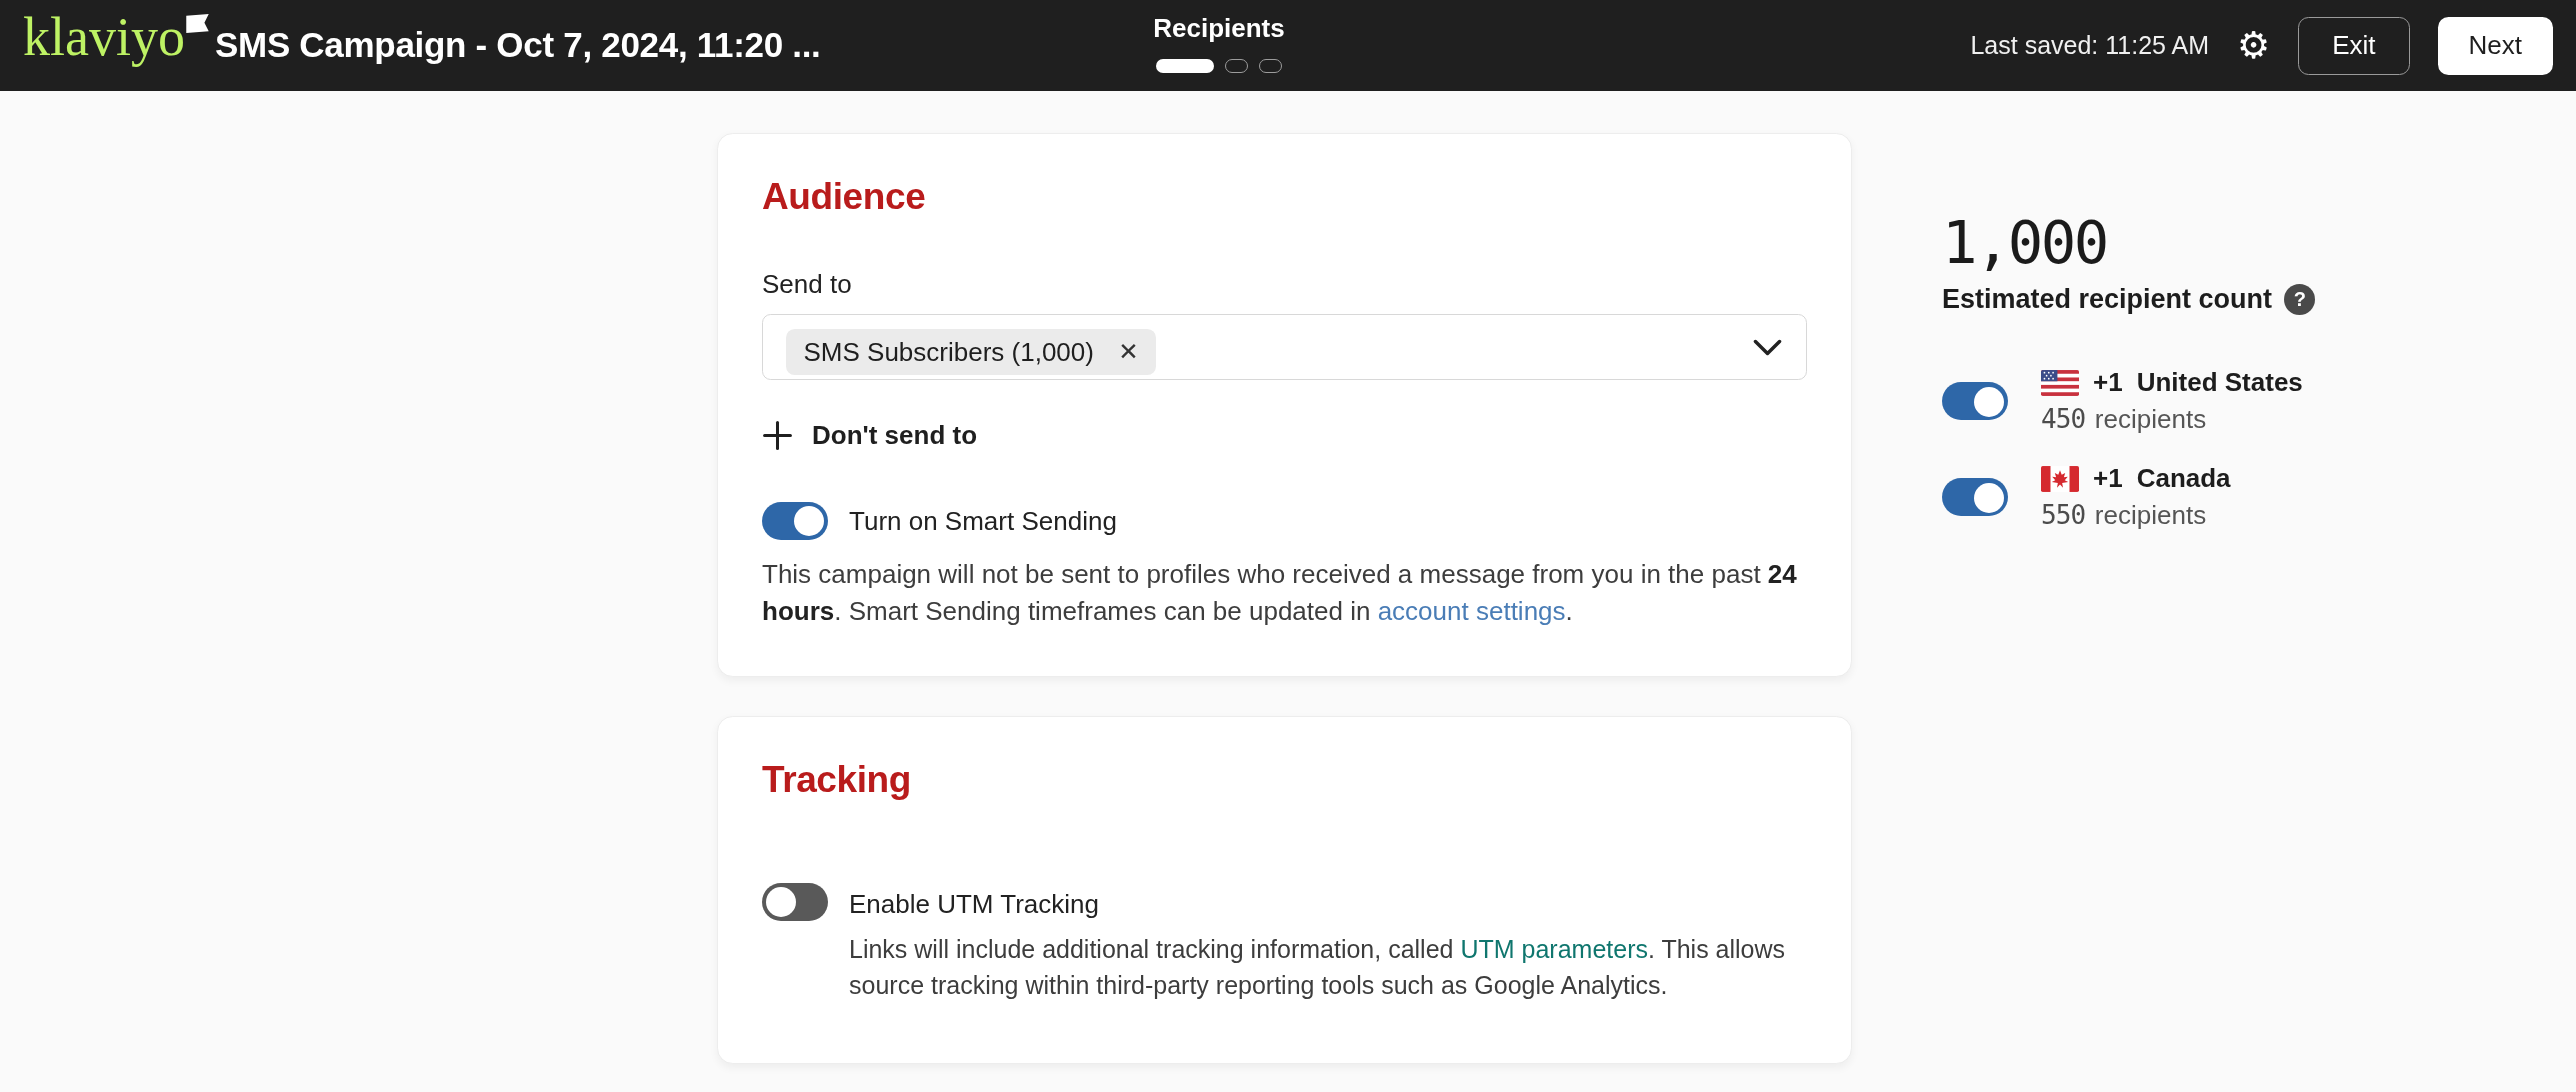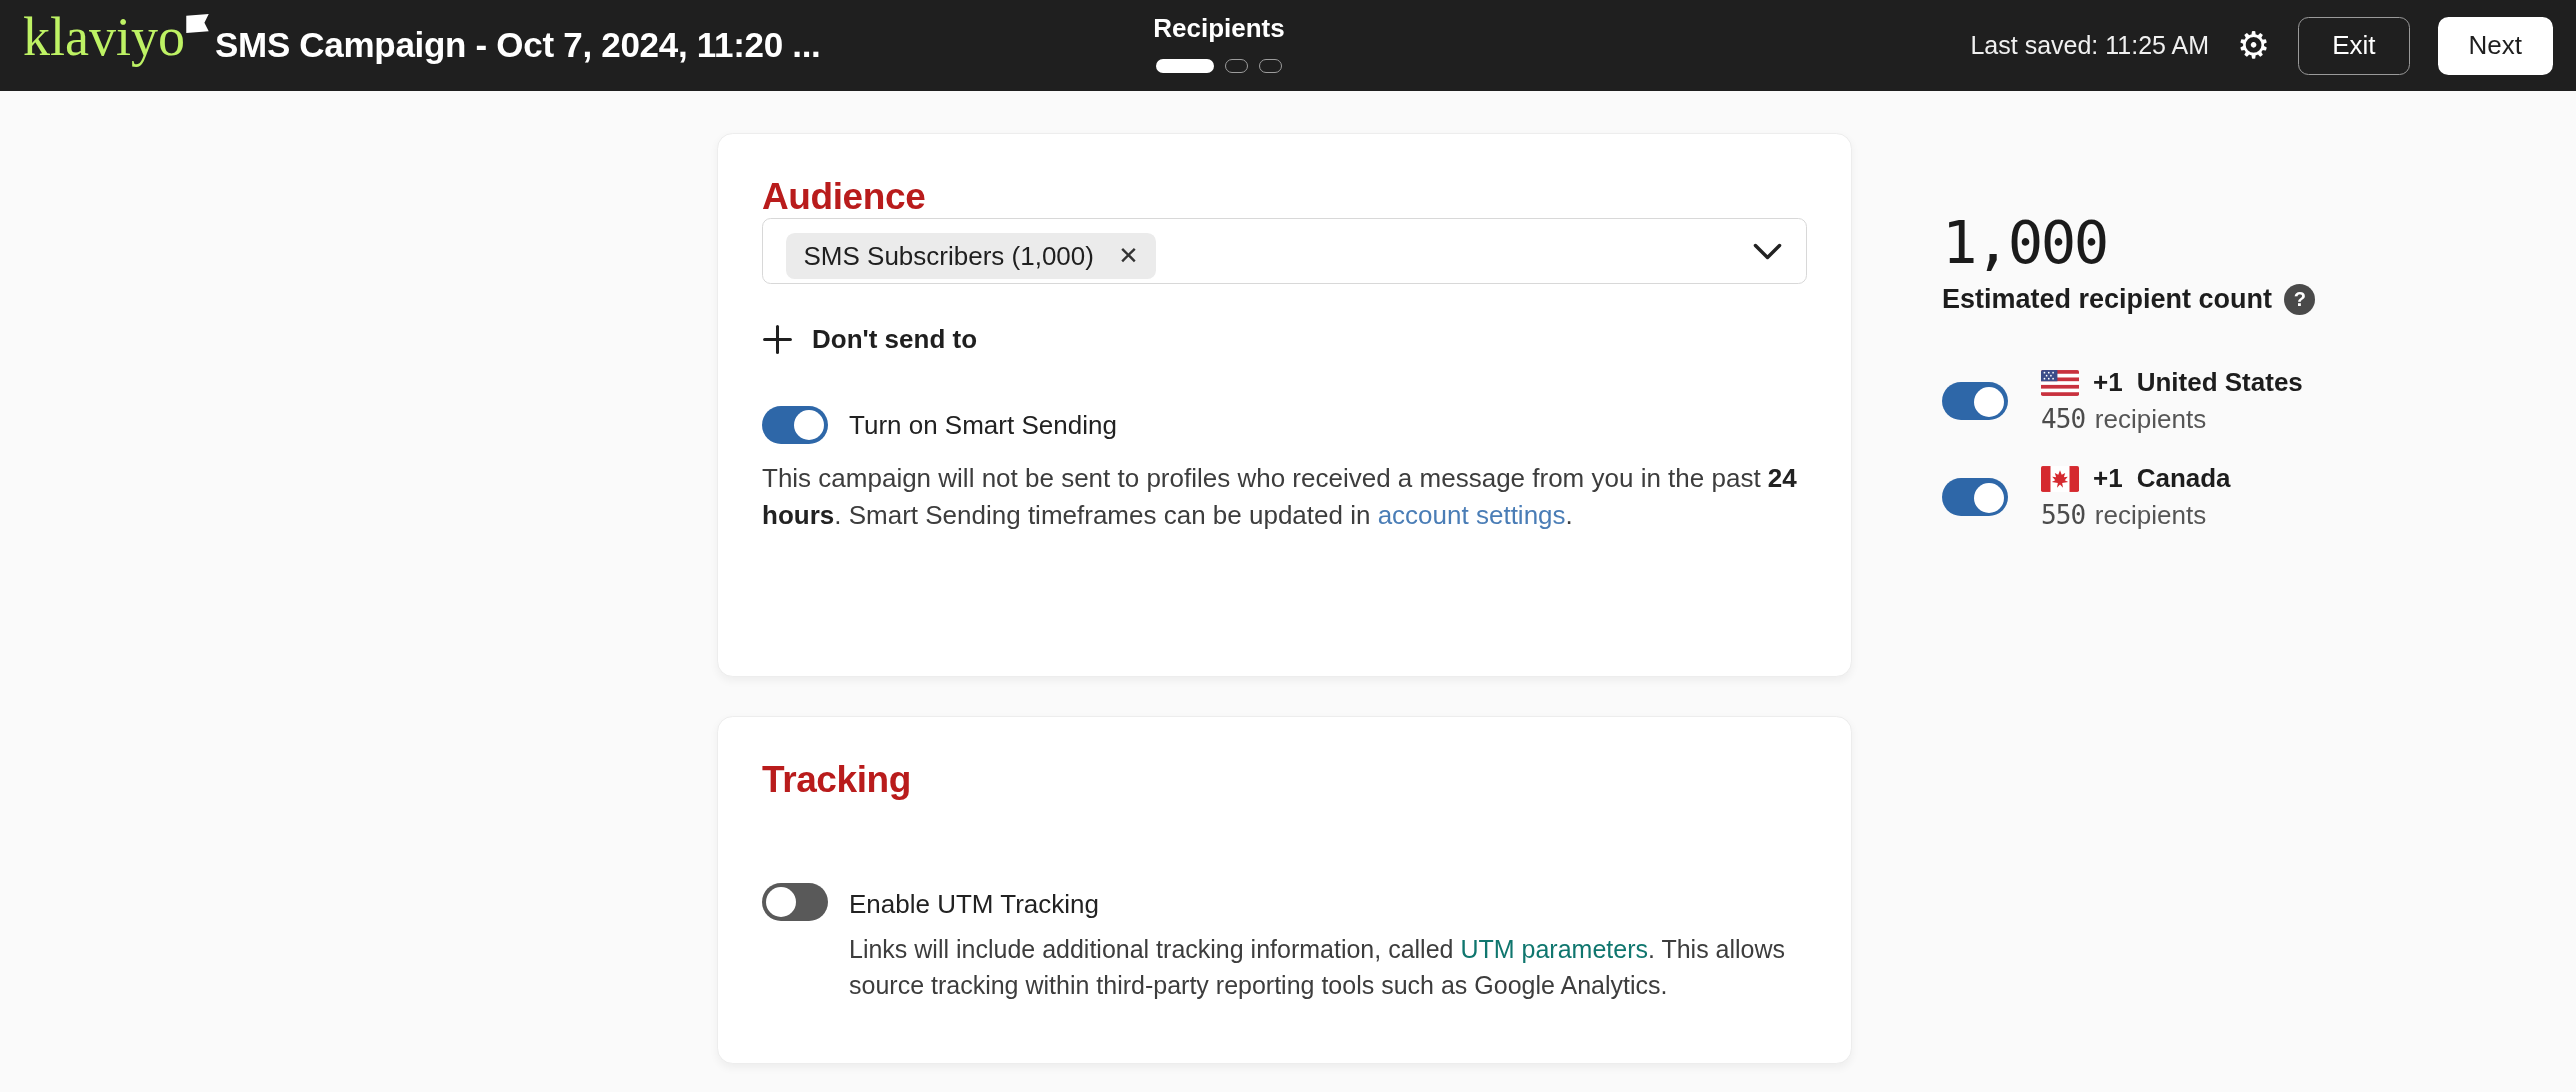--- a/index.html
+++ b/index.html
@@ -99,20 +99,21 @@
     <span class="gear">⚙</span>
     <button class="btn btn-exit">Exit</button>
     <button class="btn btn-next">Next</button>
   </div>
 </header>
 
 <div class="main">
 
   <section class="card card-audience">
     <h2>Audience</h2>
+    <div class="field-label">Send to</div>
 
     <div class="select">
       <span class="chip">
         <span>SMS Subscribers (1,000)</span>
         <span class="chip-close">✕</span>
       </span>
       <svg class="chevron" width="31" height="19" viewBox="0 0 36 22">
         <polyline points="4,4 18,18 32,4" fill="none" stroke="#222" stroke-width="4" stroke-linecap="round" stroke-linejoin="round"></polyline>
       </svg>
     </div>

